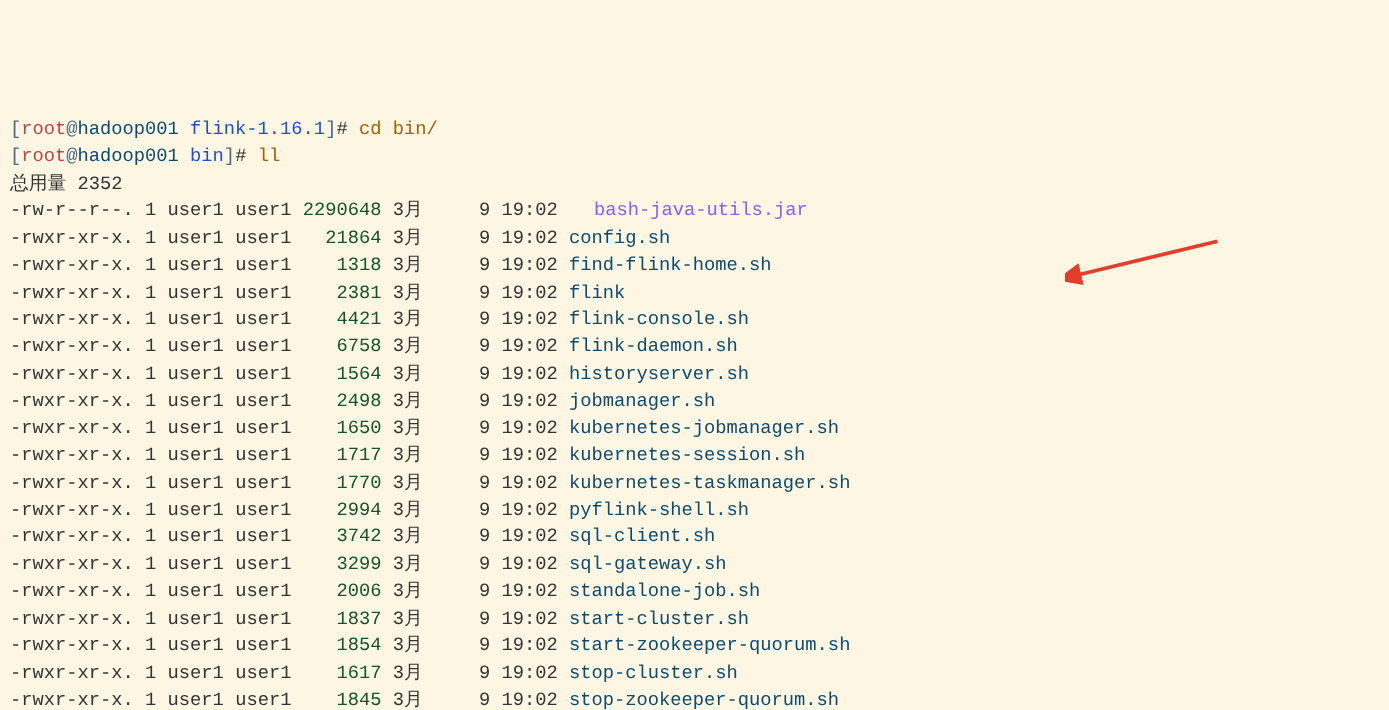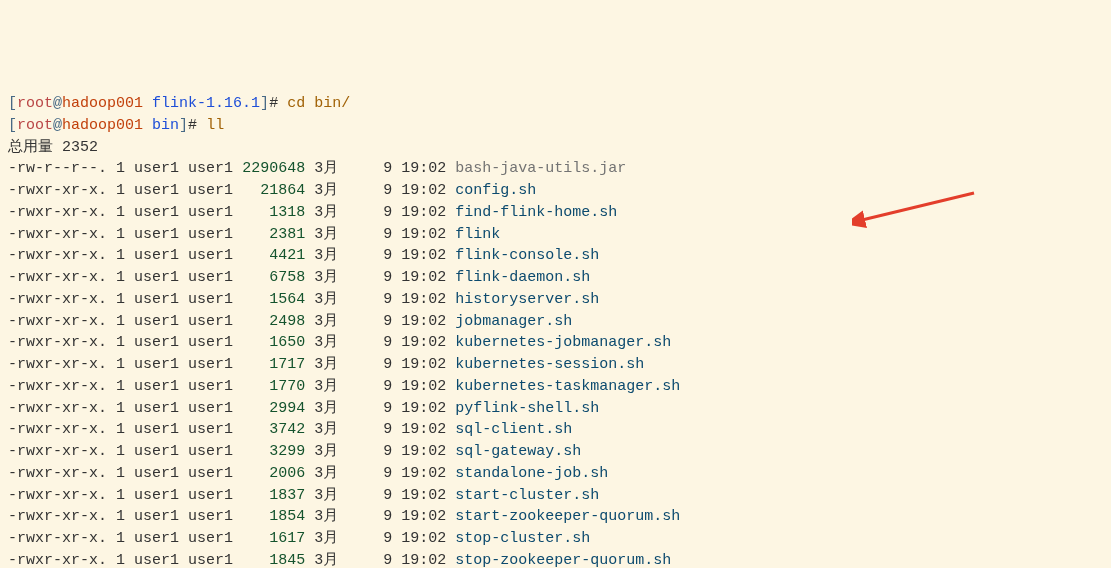--- a/index.html
+++ b/index.html
@@ -15,31 +15,31 @@
       height: 568px;
       overflow: hidden;
       position: relative;
     }
     .line { display: block; }
     .prompt-open,
     .prompt-close,
     .bracket { color: #476985; }
     .at-sign { color: #476985; }
     .root     { color: #b94646; text-align: center; }
-    .host     { color: #c2410c; }
+    .host     { color: #0c4a6e; }
     .path     { color: #1d4ed8; }
     .hash     { color: #333333; }
     .cmd      { color: #a16207; }
     .perm     { color: #333333; text-align: center; }
     .owner    { color: #333333; }
     .group    { color: #333333; }
     .size     { color: #14532d; }
     .date     { color: #333333; }
     .fname-exec { color: #0c4a6e; }
-    .fname-arch { color: #737373; }
+    .fname-arch { color: #8b5cf6; margin-left: 20px; }
     .arrow {
       position: absolute;
       left: 852px;
       top: 190px;
       pointer-events: none;
     }
   </style>
 </head>
 <body>
 

